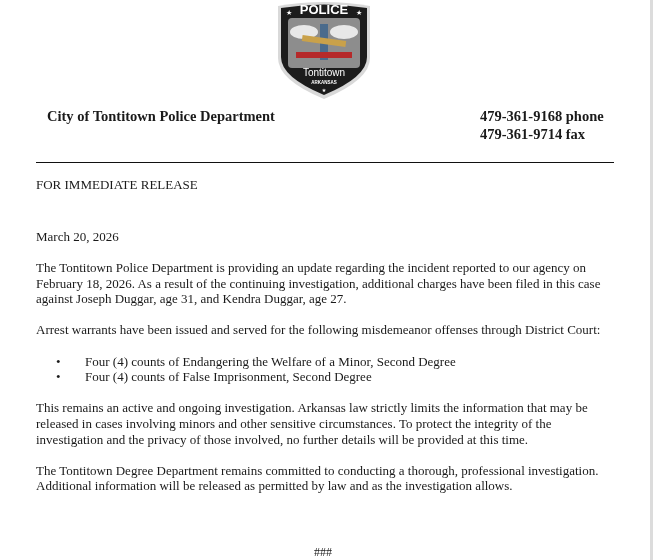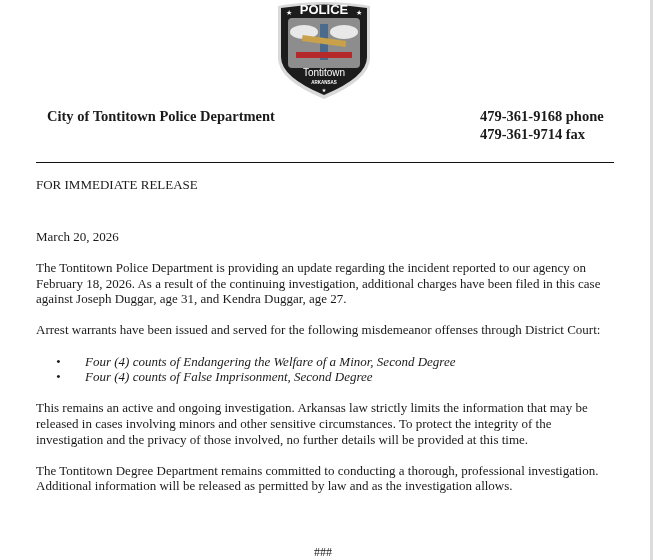--- a/index.html
+++ b/index.html
@@ -23,21 +23,21 @@
   .header .right { position:absolute; left:444px; top:0; }
   .rule {
     position:absolute; left:36px; top:162px; width:578px; height:1px; background:#111;
   }
   .body-text {
     position:absolute; left:36px; top:159px; width:580px;
     font-size:13px; line-height:15.6px;margin-top:18px;
   }
   .p { margin:0; }
   .gap { height:15.6px; }
-  ul.bullets { margin:0; padding:0; list-style:none;font-style:italic; }
+  ul.bullets { margin:0; padding:0; list-style:none; }
   ul.bullets li { position:relative; padding-left:29px; margin-left:20px; }
   ul.bullets li::before {
     content:"•"; position:absolute; left:0; top:0;
   }
   .end {
     position:absolute; left:314px; top:545px; font-size:12px;
   }
 </style>
 </head>
 <body>

